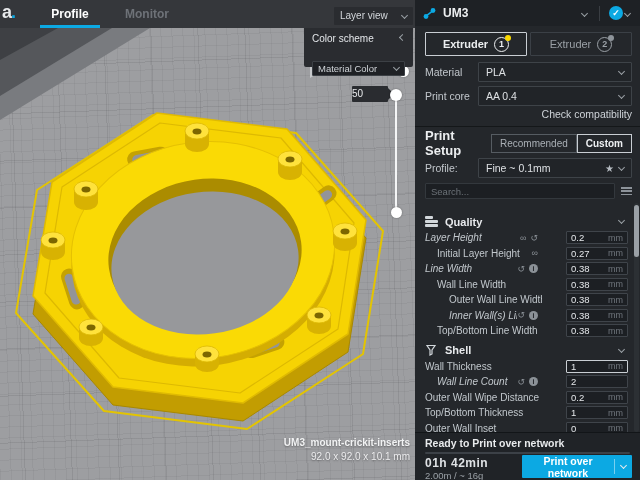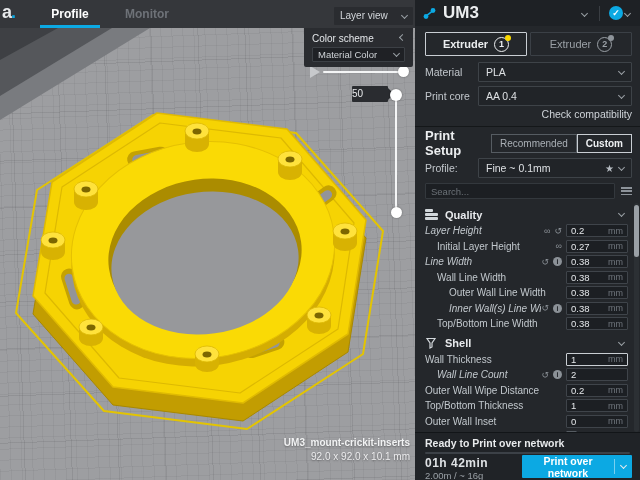--- a/index.html
+++ b/index.html
@@ -48,21 +48,21 @@
   
   .layerview { position:absolute; left:334px; top:7px; width:79px; height:18px;
     background:#2a2c30; color:#d3d7db; font-size:10px; line-height:18px;
     padding:0 6px; z-index:6; display:flex; align-items:center; justify-content:space-between;
     border-radius:1px; }
   
   .cspanel { position:absolute; left:304px; top:28px; width:109px; height:39px;
     background:#2a2c30; z-index:6; border-radius:0 0 2px 2px; padding:4px 8px 0 8px; }
   .cspanel .csrow { display:flex; justify-content:space-between; align-items:center;
     color:#e3e6e9; font-size:10px; height:13px; }
-  .csdrop { margin-top:2px; height:15px; background:#1f2125; border:1px solid #3c4045;
+  .csdrop { margin-top:16px; height:15px; background:#1f2125; border:1px solid #3c4045;
     color:#cfd3d7; font-size:9.5px; display:flex; align-items:center;
     justify-content:space-between; padding:0 5px; border-radius:1px; }
 
   .chev { width:5px; height:5px; border-right:1.5px solid #9aa0a6;
     border-bottom:1.5px solid #9aa0a6; transform:rotate(45deg); display:inline-block;
     margin-top:-2px; }
   .chev.left { border:none; border-left:1.5px solid #9aa0a6; border-bottom:1.5px solid #9aa0a6;
     transform:rotate(45deg); }
   .chev.white { border-color:#e8ebed; }
 
@@ -93,21 +93,21 @@
   .model-meta .name { color:#f2f3f4; font-size:10px; font-weight:bold;
     text-shadow:0 1px 2px rgba(0,0,0,.35); }
   .model-meta .dims { color:#ececee; font-size:10px; margin-top:3px;
     text-shadow:0 1px 2px rgba(0,0,0,.35); }
 
   
   .panel { position:absolute; left:415px; top:0; width:225px; height:480px;
     background:#24272b; color:#cfd4d9; }
   .phead { position:absolute; left:0; top:0; width:225px; height:26px; background:#1e2125;
     display:flex; align-items:center; padding:0 8px; }
-  .printer-name { font-size:17px; font-weight:bold; color:#eceef0; margin-left:7px; }
+  .printer-name { font-size:12px; font-weight:bold; color:#eceef0; margin-left:7px; }
   .phead .spacer { flex:1; }
   .vsep { width:1px; height:15px; background:#3a3e43; margin:0 9px 0 10px; }
   .check-badge { width:14px; height:14px; border-radius:50%; background:#0ca9e3;
     color:#fff; font-size:9px; line-height:14px; text-align:center; font-weight:bold; }
   .phead .chev { margin:0 2px; }
 
   .ext-tabs { position:absolute; left:10px; top:32px; width:207px; height:24px;
     display:flex; gap:3px; }
   .ext-tab { flex:1; display:flex; align-items:center; justify-content:center;
     gap:6px; font-size:11px; border:1px solid #3b4046; color:#9aa0a6; border-radius:1px; }
@@ -141,36 +141,36 @@
   .search-row { position:absolute; left:10px; top:183px; width:207px; height:16px;
     display:flex; align-items:center; gap:6px; }
   .search-input { flex:1; height:16px; background:#1c1f23; border:1px solid #33383d;
     border-radius:1px; color:#c7ccd1; font-size:9.5px; padding:0 5px; outline:none;
     font-family:"Liberation Sans", sans-serif; }
   .search-input::placeholder { color:#6b7177; }
   .filter-icon { width:11px; height:10px; display:flex; flex-direction:column;
     justify-content:space-between; padding:1px 0; }
   .filter-icon i { display:block; height:1.5px; background:#8d939a; }
 
-  .settings { position:absolute; left:0; top:203px; width:219px; height:229px;
+  .settings { position:absolute; left:0; top:210px; width:219px; height:229px;
     overflow:hidden; }
   .shead { display:flex; align-items:center; height:17px; padding:0 10px; margin-top:3px; }
   .shead .sicon { width:13px; margin-right:7px; display:flex; flex-direction:column; gap:1.5px; }
   .shead .sicon i { display:block; height:2.5px; background:#d2d7db; border-radius:1px; }
   .shead .sicon i.half { width:8px; }
   .shead .stitle { flex:1; font-size:11px; font-weight:bold; color:#e8eaed; }
   .srow { display:flex; align-items:center; height:15.5px; padding:0 6px 0 10px; }
   .slabel { flex:1; font-size:10px; color:#c2c8cd; white-space:nowrap; overflow:hidden; }
   .slabel.italic { font-style:italic; }
   .ric { font-size:9px; color:#8b9197; margin-right:4px; }
   .info-badge { width:9px; height:9px; border-radius:50%; background:#8b9197;
     color:#24272b; font-size:7px; line-height:9px; text-align:center; font-weight:bold;
     font-style:normal; display:inline-block; margin-right:4px; }
   .sval { width:62px; height:13px; background:#1c1f23; border:1px solid #3f444a;
-    border-radius:1px; display:flex; align-items:center; padding:0 4px; flex:none; }
+    border-radius:1px; display:flex; align-items:center; padding:0 4px; flex:none;margin-left:24px; }
   .sval.focused { border-color:#c9ced3; }
   .sval .v { flex:1; font-size:9.5px; color:#e4e7ea; }
   .sval .u { font-size:9px; color:#6f757c; }
   .scheck { width:11px; height:11px; border:1px solid #565c62; background:#1c1f23;
     border-radius:1px; margin-right:51px; flex:none; }
 
   .scrollbar { position:absolute; right:1px; top:203px; width:5px; height:229px;
     background:#2c3034; border-radius:3px; }
   .scroll-thumb { position:absolute; left:0; top:2px; width:5px; height:52px;
     background:#9aa0a6; border-radius:3px; }

